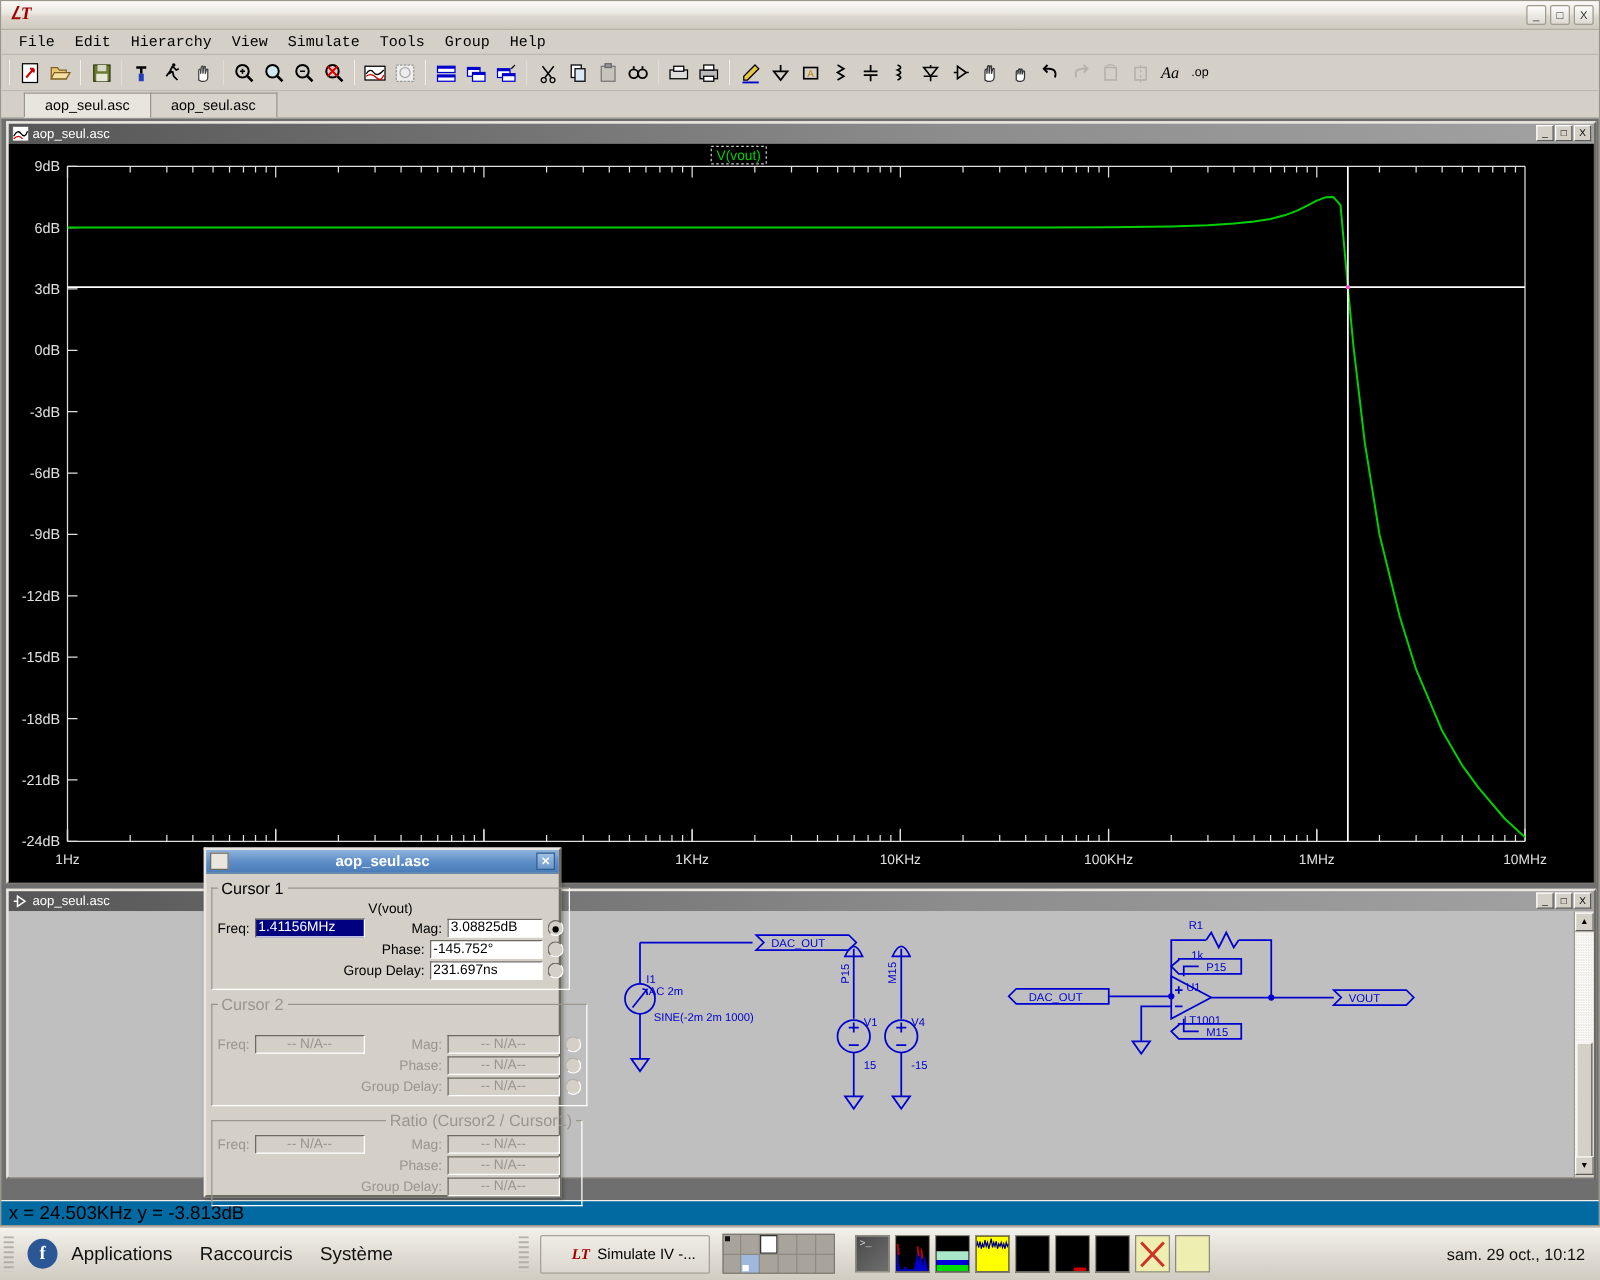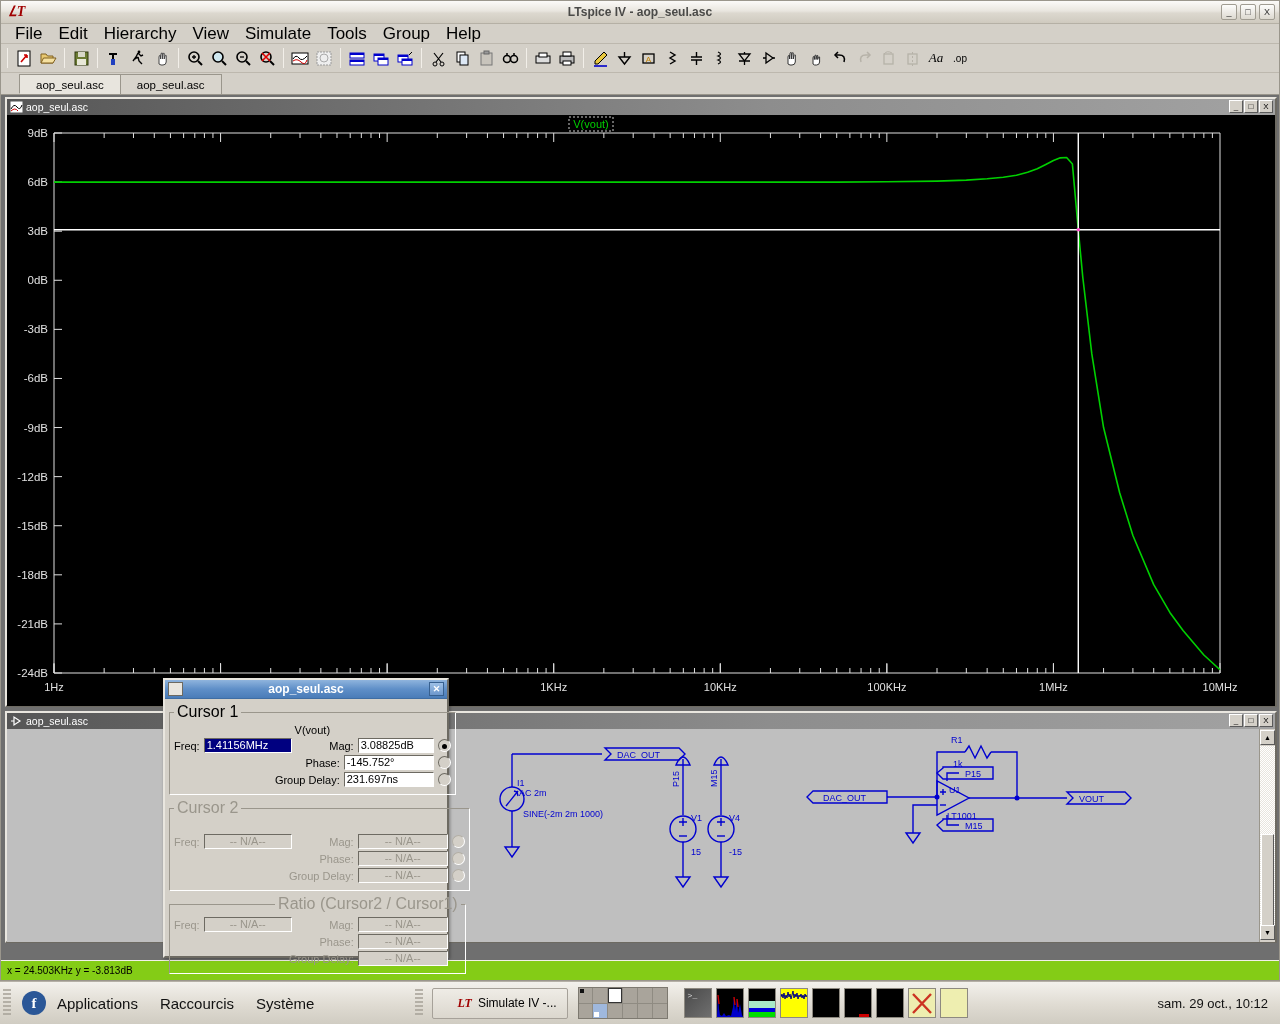--- a/index.html
+++ b/index.html
@@ -42,21 +42,21 @@
     font-size:9px; line-height:14px; text-align:center; color:#333;
   }
   
   .menubar{
     height:20px; flex:0 0 20px;
     background:#d4d0c8;
     display:flex; align-items:center; padding-left:6px;
     border-bottom:1px solid #bdb8ae;
   }
   .menu-item{
-    padding:2px 8px; font-size:17px; color:#000; cursor:default;
+    padding:2px 8px; font-size:12px; color:#000; cursor:default;font-family:Liberation Mono, monospace;
   }
   
   .toolbar{
     height:29px; flex:0 0 29px;
     background:#d4d0c8; display:flex; align-items:center;
     padding:0 2px; border-bottom:1px solid #bdb8ae;
   }
   .tbtn{
     width:22px;height:24px; margin:0 1px;
     display:flex;align-items:center;justify-content:center;
@@ -123,24 +123,24 @@
   }
   .vs-track{ position:absolute; top:17px; bottom:17px; left:0; right:0;
      background:repeating-conic-gradient(#e8e5de 0% 25%, #fff 0% 50%) 0 0/2px 2px;}
   .vs-thumb{
     position:absolute; left:1px; right:1px; top:88px; height:92px;
     background:#d4d0c8;
     border:1px solid; border-color:#fff #5a5a5a #5a5a5a #fff;
   }
   
   .statusbar{
-    height:20px; flex:0 0 20px; background:#84cc16;
+    height:20px; flex:0 0 20px; background:#0369a1;
     border-top:1px solid #f2efe9;
     display:flex; align-items:center; padding-left:6px;
-    font-size:10px; color:#000;
+    font-size:15px; color:#000;
   }
   
   #cursor-dialog{
     position:absolute; left:163px; top:678px; width:286px; height:280px;
     background:#d4d0c8;
     border:2px solid; border-color:#e9e6df #6d6a62 #6d6a62 #e9e6df;
     z-index:50;
     box-shadow:1px 1px 3px rgba(0,0,0,.35);
   }
   .dlg-title{
@@ -158,21 +158,21 @@
     position:absolute;right:3px;top:2px;width:15px;height:14px;
     background:linear-gradient(to bottom,#9dc0e6,#6d97cc);
     border:1px solid #37608f; color:#fff; font-size:9px;
     line-height:12px;text-align:center;font-weight:bold;
   }
   fieldset.grp{
     margin:4px 4px 2px 4px; border:1px solid;
     border-color:#9a968c #fff #fff #9a968c;
     padding:2px 4px 5px 4px; position:relative;
   }
-  fieldset.grp>legend{ font-size:16px; padding:0 3px; color:#000; }
+  fieldset.grp>legend{ font-size:13px; padding:0 3px; color:#000; }
   fieldset.grp.dis>legend{ color:#9a968c; }
   .row{ display:flex; align-items:center; justify-content:flex-end;
         margin:2px 0; }
   .lbl{ font-size:11px; text-align:right; margin-right:4px; color:#000;}
   .lbl.dis{ color:#9a968c; }
   .fld{
     height:15px; background:#fff;
     border:1px solid; border-color:#6d6a62 #fff #fff #6d6a62;
     font-size:11px; line-height:13px; padding:0 2px;
     font-family:"Liberation Sans",sans-serif; color:#000;
@@ -232,21 +232,20 @@
   }
   .clock{ margin-left:auto; margin-right:12px; font-size:13px; color:#111; }
 </style>
 </head>
 <body>
 
 <div id="app-window">
 
   <div class="titlebar">
     <div class="tb-logo">𝐿T</div>
-    <div class="tb-title">LTspice IV - aop_seul.asc</div>
     <div class="tb-btns">
       <div class="tb-btn">_</div>
       <div class="tb-btn">□</div>
       <div class="tb-btn">X</div>
     </div>
   </div>
 
   <div class="menubar">
     <div class="menu-item">File</div>
     <div class="menu-item">Edit</div>

